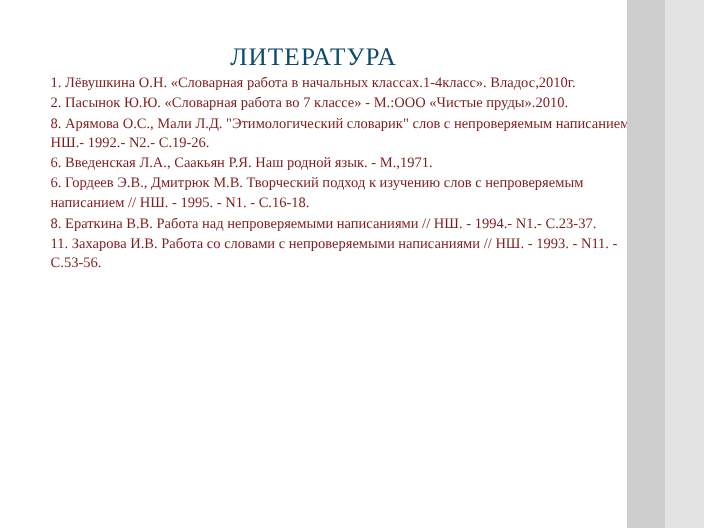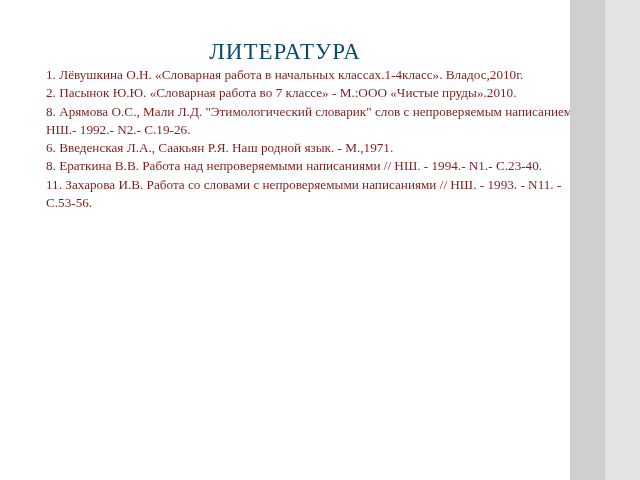--- a/index.html
+++ b/index.html
@@ -82,21 +82,22 @@
 
 <div class="slide">
 
   <div class="content">
     <div class="slide-title">Литература</div>
     <div class="body-list">
       <p class="entry">1.  Лёвушкина О.Н. «Словарная работа в начальных классах.1-4класс». Владос,2010г.</p>
       <p class="entry">2. Пасынок Ю.Ю. «Словарная работа во 7 классе» - М.:ООО «Чистые пруды».2010.</p>
       <p class="entry">8. Арямова О.С., Мали Л.Д. "Этимологический словарик" слов с непроверяемым написанием // НШ.- 1992.- N2.- С.19-26.</p>
       <p class="entry">6. Введенская Л.А., Саакьян Р.Я. Наш родной язык. - М.,1971.</p>
-      <p class="entry">8. Ераткина В.В. Работа над непроверяемыми написаниями // НШ. - 1994.- N1.- С.23-40.</p>
+      <p class="entry">6. Гордеев Э.В., Дмитрюк М.В. Творческий подход к изучению слов с непроверяемым написанием // НШ. - 1995. - N1. - С.16-18.</p>
+      <p class="entry">8. Ераткина В.В. Работа над непроверяемыми написаниями // НШ. - 1994.- N1.- С.23-37.</p>
       <p class="entry">11.  Захарова И.В. Работа со словами с непроверяемыми написаниями // НШ. - 1993. - N11. - С.53-56.</p>
     </div>
   </div>
 
   <div class="right-band">
     <div class="band-col left"></div>
     <div class="band-col right"></div>
   </div>
 
 </div>

